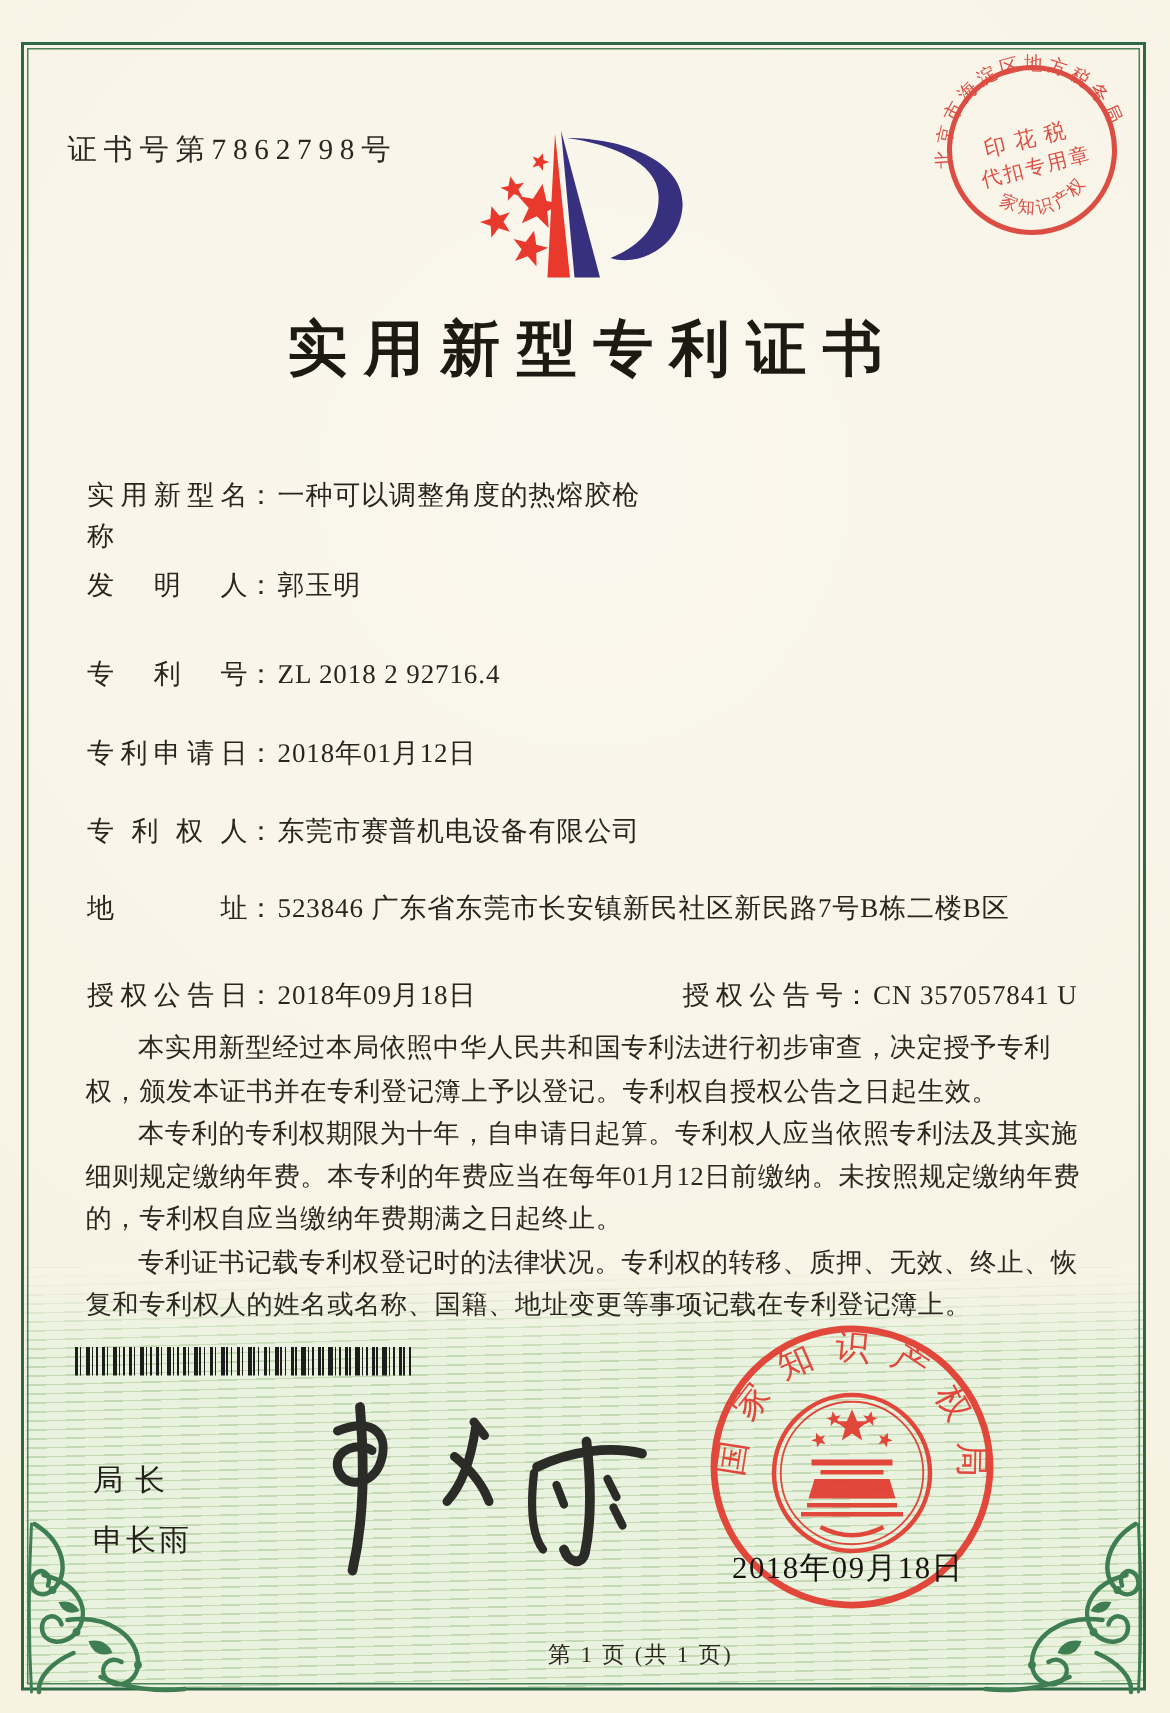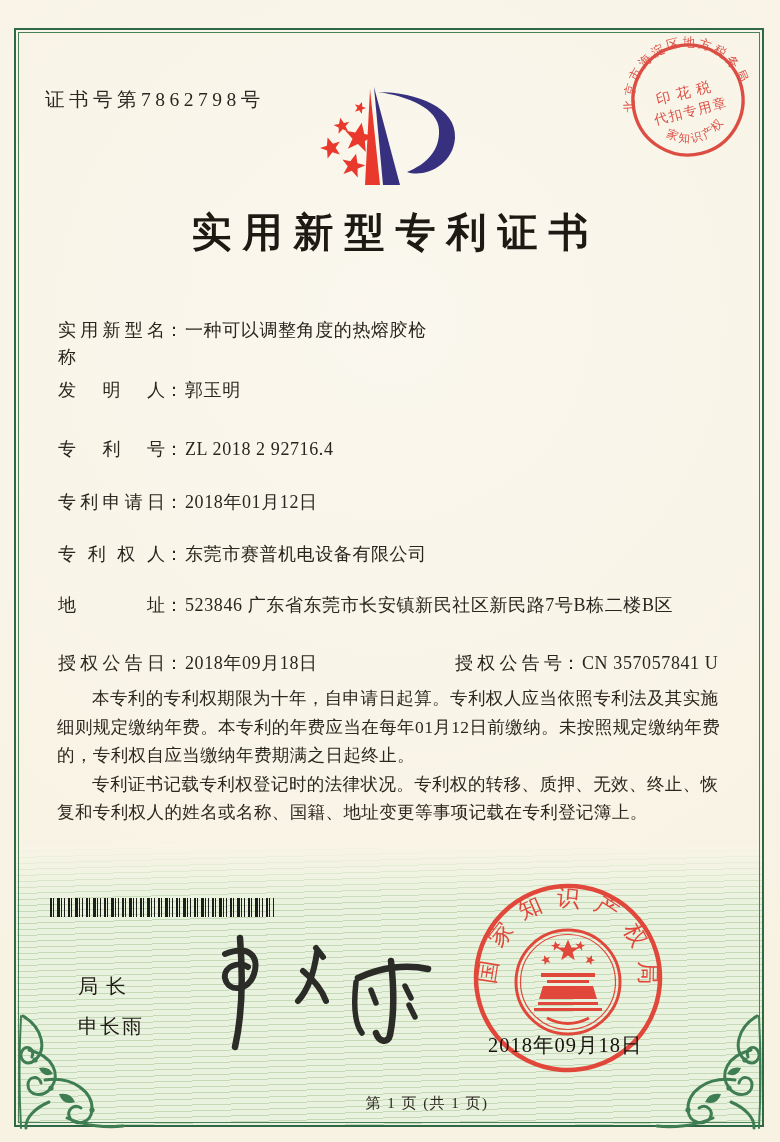--- a/index.html
+++ b/index.html
@@ -31,21 +31,21 @@
   .pair2{position:absolute;left:397px;top:0;white-space:nowrap;}
   .paras{left:57px;top:684px;width:668px;font-size:17.5px;line-height:28.5px;color:#2c2820;}
   .paras p{margin:0;text-indent:2em;letter-spacing:0.4px;}
   .barcode{left:50px;top:898px;width:224px;height:19px;z-index:3;
      background-image:repeating-linear-gradient(90deg,
        #1d1d1b 0 2px, rgba(0,0,0,0) 2px 3px,
        #1d1d1b 3px 4px, rgba(0,0,0,0) 4px 7px,
        #1d1d1b 7px 10px, rgba(0,0,0,0) 10px 11px,
        #1d1d1b 11px 12px, rgba(0,0,0,0) 12px 14px,
        #1d1d1b 14px 15px, rgba(0,0,0,0) 15px 18px);}
-  .director{left:62px;top:973px;font-size:20px;color:#24201a;z-index:3;margin-left:16px;}
+  .director{left:62px;top:973px;font-size:20px;color:#24201a;z-index:3;}
   .director .nm{margin-top:13px;letter-spacing:2px;}
   .director .ttl{letter-spacing:8px;}
   .seal-date{left:488px;top:1031px;font-size:20.5px;letter-spacing:1px;color:#17130e;z-index:5;}
   .footer{left:0;top:1094px;width:780px;text-align:center;font-size:15px;letter-spacing:1.5px;color:#2c2820;z-index:3;padding-left:37px;}
   svg text{font-family:"Liberation Serif","DejaVu Serif",serif;}
   .fl{z-index:4;}
 </style>
 </head>
 <body>
 
@@ -107,20 +107,21 @@
     <span class="flabel">地址</span><span class="fcolon">：</span><span class="fvalue fvalue-addr">523846 广东省东莞市长安镇新民社区新民路7号B栋二楼B区</span>
   </div>
   <div class="abs frow" style="top:650px;width:664px">
     <span class="flabel">授权公告日</span><span class="fcolon">：</span><span class="fvalue">2018年09月18日</span>
     <span class="pair2">
       <span class="flabel">授权公告号</span><span class="fcolon">：</span><span class="fvalue">CN 357057841 U</span>
     </span>
   </div>
 
   <div class="abs paras">
+    <p>本实用新型经过本局依照中华人民共和国专利法进行初步审查，决定授予专利权，颁发本证书并在专利登记簿上予以登记。专利权自授权公告之日起生效。</p>
     <p>本专利的专利权期限为十年，自申请日起算。专利权人应当依照专利法及其实施细则规定缴纳年费。本专利的年费应当在每年01月12日前缴纳。未按照规定缴纳年费的，专利权自应当缴纳年费期满之日起终止。</p>
     <p>专利证书记载专利权登记时的法律状况。专利权的转移、质押、无效、终止、恢复和专利权人的姓名或名称、国籍、地址变更等事项记载在专利登记簿上。</p>
   </div>
 
   <div class="abs barcode"></div>
 
   <div class="abs director">
     <div class="ttl">局长</div>
     <div class="nm">申长雨</div>
   </div>

